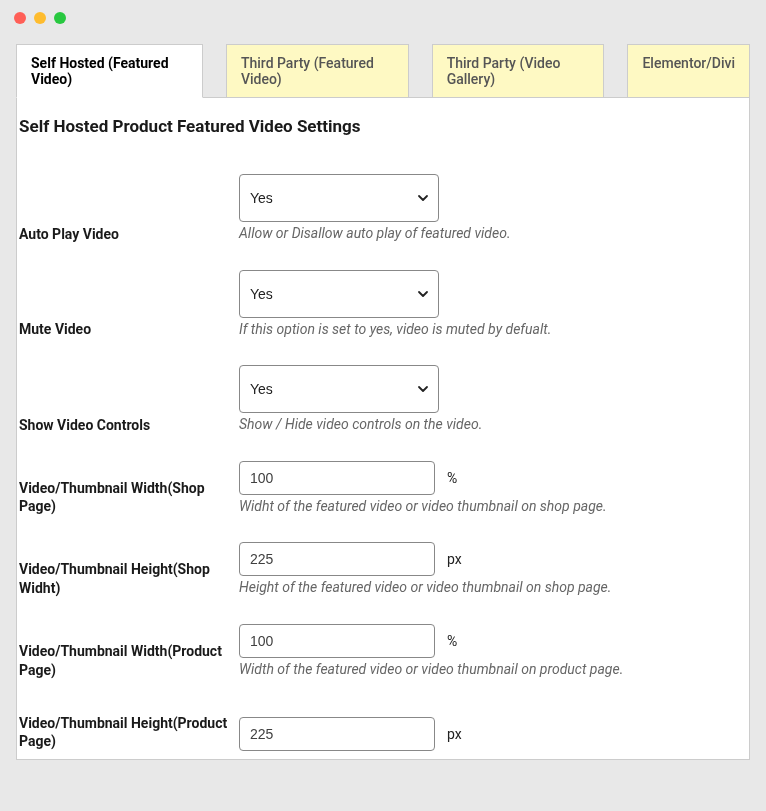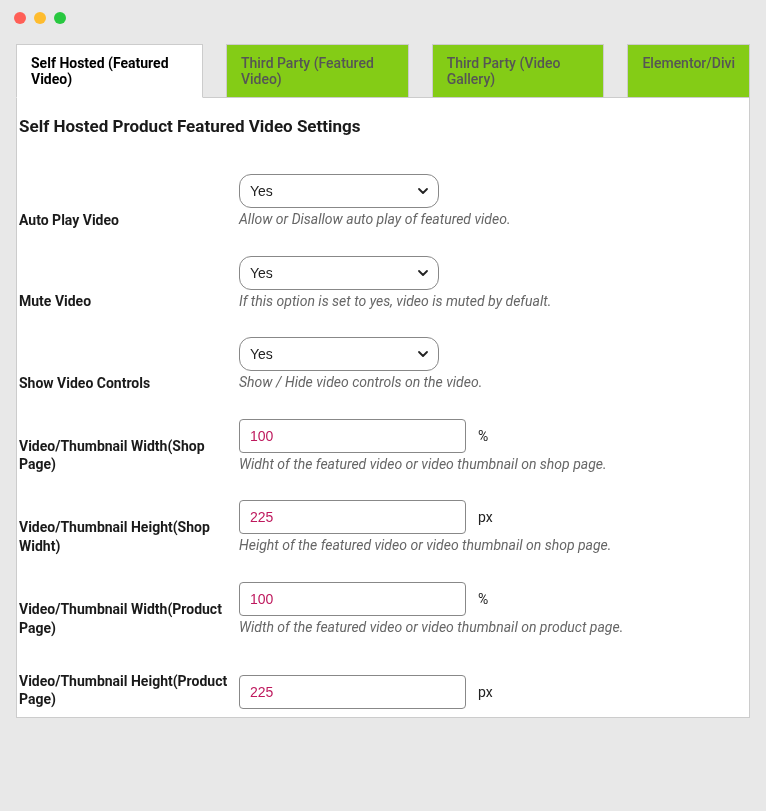--- a/index.html
+++ b/index.html
@@ -35,21 +35,21 @@
     .tl-red { background: #ff5f57; }
     .tl-yellow { background: #febc2e; }
     .tl-green { background: #28c840; }
     .tabs {
       display: flex;
       padding: 8px 16px 0 16px;
       gap: 23px;
     }
     .tab {
       padding: 10px 14px 10px 14px;
-      background: #84cc16;
+      background: #fef9c3;
       border: 1px solid #ccc;
       border-bottom: none;
       font-size: 14px;
       color: #555;
       cursor: pointer;
       font-weight: 500;
     }
     .tab.active {
       background: #ffffff;
       color: #000;
@@ -89,49 +89,49 @@
     .control-col {
       flex: 1;
     }
     .select-wrap {
       position: relative;
       width: 200px;
       display: inline-block;
     }
     .select {
       width: 200px;
-      height: 34px;
+      height: 48px;
       border: 1px solid #888;
-      border-radius: 12px;
+      border-radius: 4px;
       padding: 0 32px 0 10px;
       font-size: 14px;
       background: #fff;
       appearance: none;
       -webkit-appearance: none;
       cursor: pointer;
       color: #222;
     }
     .chevron {
       position: absolute;
       right: 10px;
       top: 50%;
       transform: translateY(-50%);
       pointer-events: none;
       width: 12px;
       height: 12px;
       color: #222;
     }
     .text-input {
-      width: 227px;
+      width: 196px;
       height: 34px;
       border: 1px solid #888;
       border-radius: 4px;
       padding: 0 10px;
       font-size: 14px;
-      color: #be185d;
+      color: #404040;
     }
     .unit {
       font-size: 14px;
       color: #222;
       margin-left: 8px;
     }
     .help {
       font-size: 14px;
       color: #666;
       font-style: italic;

